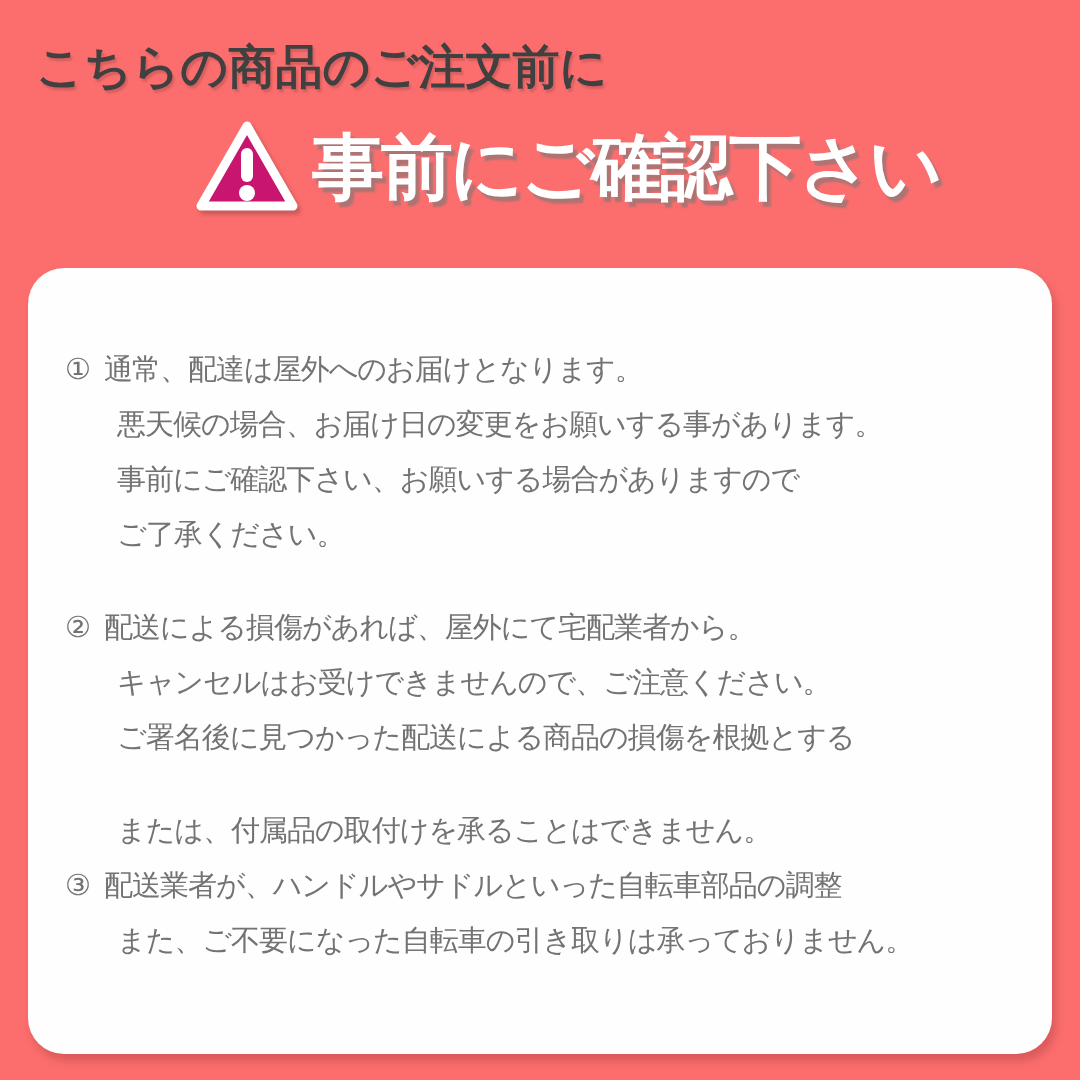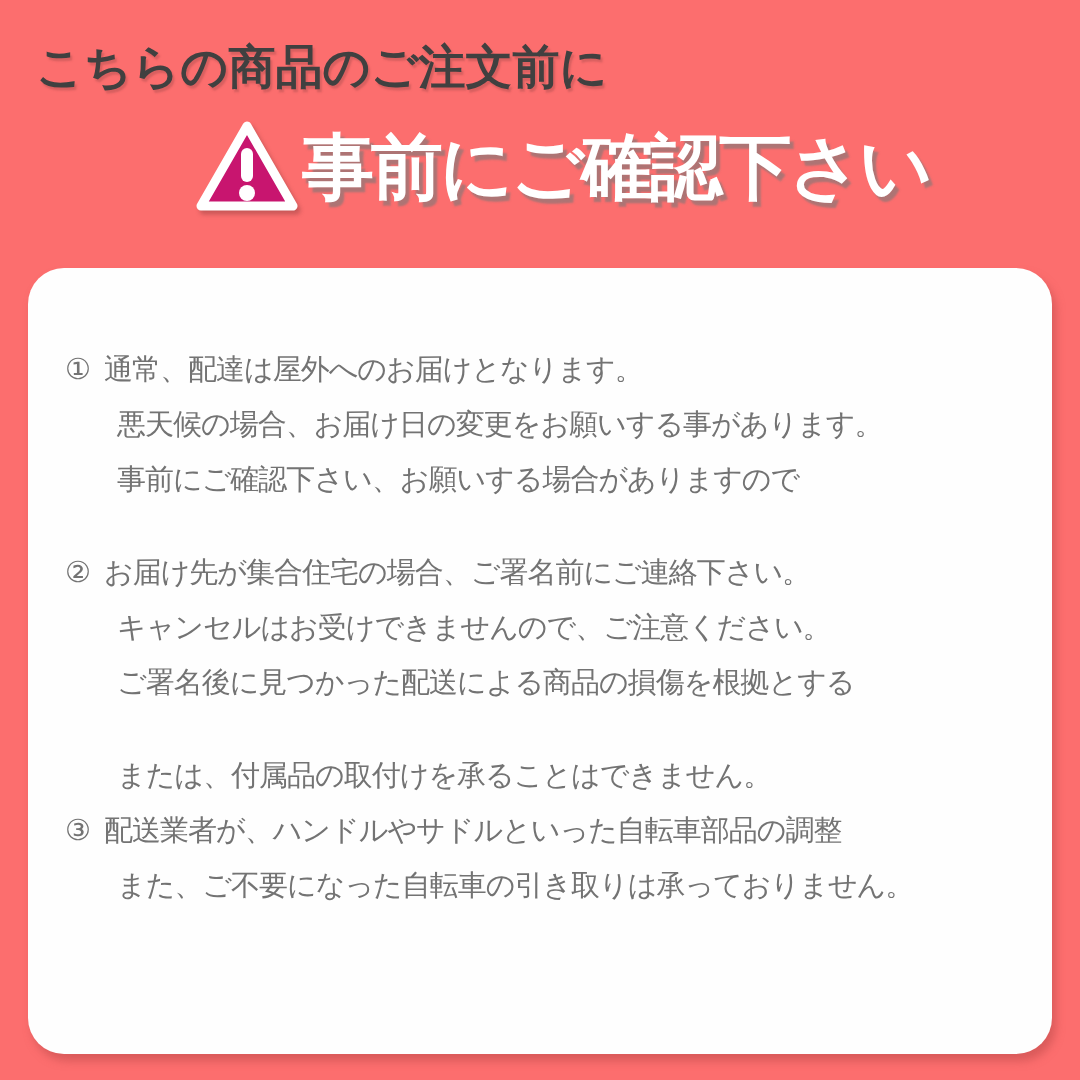--- a/index.html
+++ b/index.html
@@ -23,21 +23,21 @@
     white-space: nowrap;
   }
 
   
   .title-row {
     position: absolute;
     left: 192px;
     top: 118px;
     display: flex;
     align-items: center;
-    gap: 0;
+    gap: 10px;
   }
   .warning-triangle {
     width: 110px;
     height: 100px;
     flex: 0 0 auto;
     filter: drop-shadow(3px 4px 2px rgba(140, 60, 60, 0.45));
   }
   .main-title {
     font-size: 72px;
     font-weight: 800;
@@ -87,25 +87,26 @@
 </div>
 
 <div class="panel">
 
   <div class="notice-block">
     <div class="line">
       <span class="num">①</span><span>通常、配達は屋外へのお届けとなります。</span>
     </div>
     <div class="line indent">悪天候の場合、お届け日の変更をお願いする事があります。</div>
     <div class="line indent">事前にご確認下さい、お願いする場合がありますので</div>
+    <div class="line indent">ご了承ください。</div>
   </div>
 
   <div class="notice-block">
     <div class="line">
-      <span class="num">②</span><span>お届け先が集合住宅の場合、ご署名前にご連絡下さい。</span>
+      <span class="num">②</span><span>配送による損傷があれば、屋外にて宅配業者から。</span>
     </div>
     <div class="line indent">キャンセルはお受けできませんので、ご注意ください。</div>
     <div class="line indent">ご署名後に見つかった配送による商品の損傷を根拠とする</div>
   </div>
 
   <div class="notice-block">
     <div class="line indent">または、付属品の取付けを承ることはできません。</div>
     <div class="line">
       <span class="num">③</span><span>配送業者が、ハンドルやサドルといった自転車部品の調整</span>
     </div>

